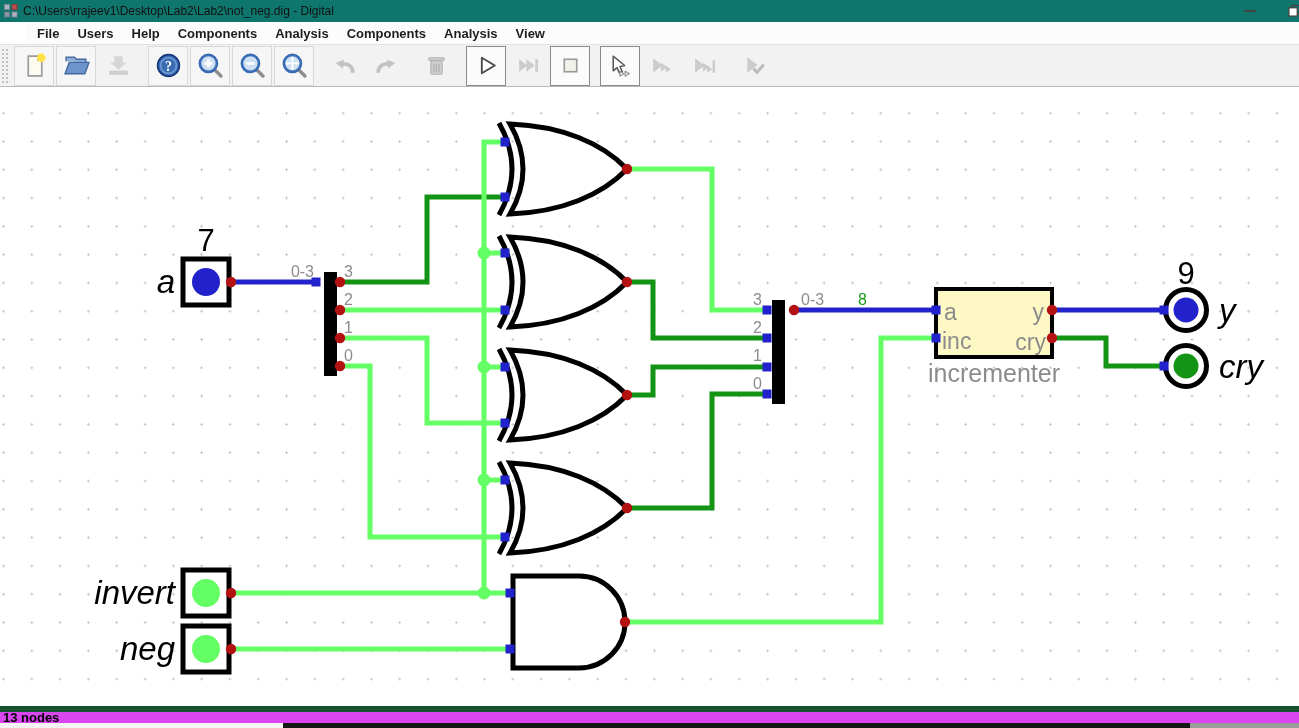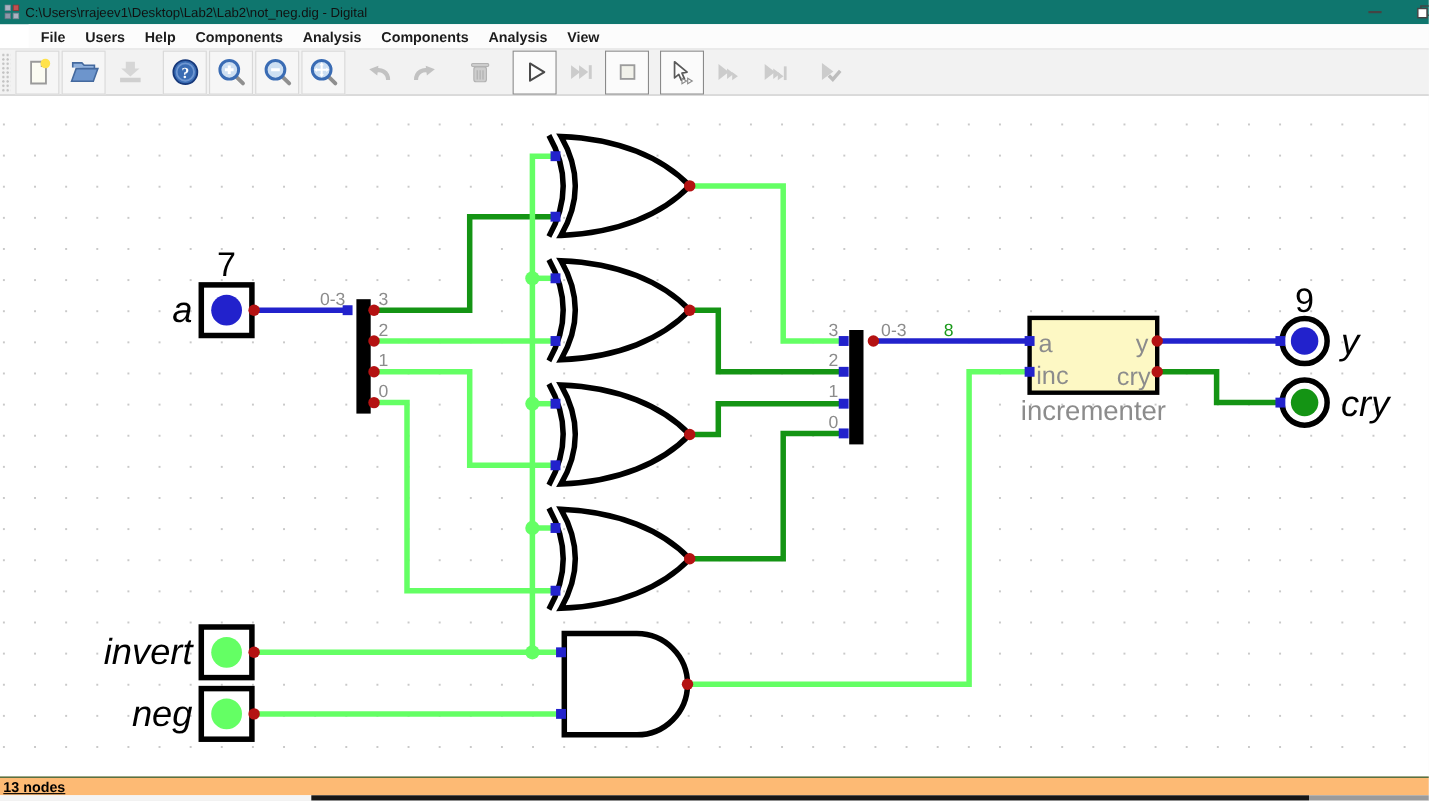--- a/index.html
+++ b/index.html
@@ -30,22 +30,22 @@
   .tbtn svg{width:27px;height:27px;}
   .tbtn.disabled{border-color:transparent;background:transparent;}
   .tbtn.active{border:1px solid #8a8a8a;background:#fbfbfb;}
   .tsep{width:8px;height:40px;}
   
   .canvas{position:absolute;top:87px;left:0;width:1299px;height:619px;background:#fff;
     background-image:radial-gradient(circle,#c9c9c9 1.1px,transparent 1.3px);
     background-size:28.3px 28.3px;background-position:17.7px 12px;}
   .canvas svg{position:absolute;top:0;left:0;}
   
-  .statusbar{position:absolute;top:706px;left:0;width:100%;height:17px;background:#fdba74;
-    border-top:1px solid #14532d;display:flex;align-items:center;text-decoration:underline;}
+  .statusbar{position:absolute;top:706px;left:0;width:100%;height:17px;background:#d946ef;
+    border-top:6px solid #14532d;display:flex;align-items:center;}
   .status-text{font-size:13px;font-weight:bold;color:#000;padding-left:3px;}
   .bottom-strip{position:absolute;top:723px;left:0;width:100%;height:5px;display:flex;}
   .strip-a{width:283px;background:#f4f4f4;}
   .strip-b{width:907px;background:#161616;}
   .strip-c{flex:1;background:#9b9b9b;}
 </style>
 </head>
 <body>
 
 <div class="window">

